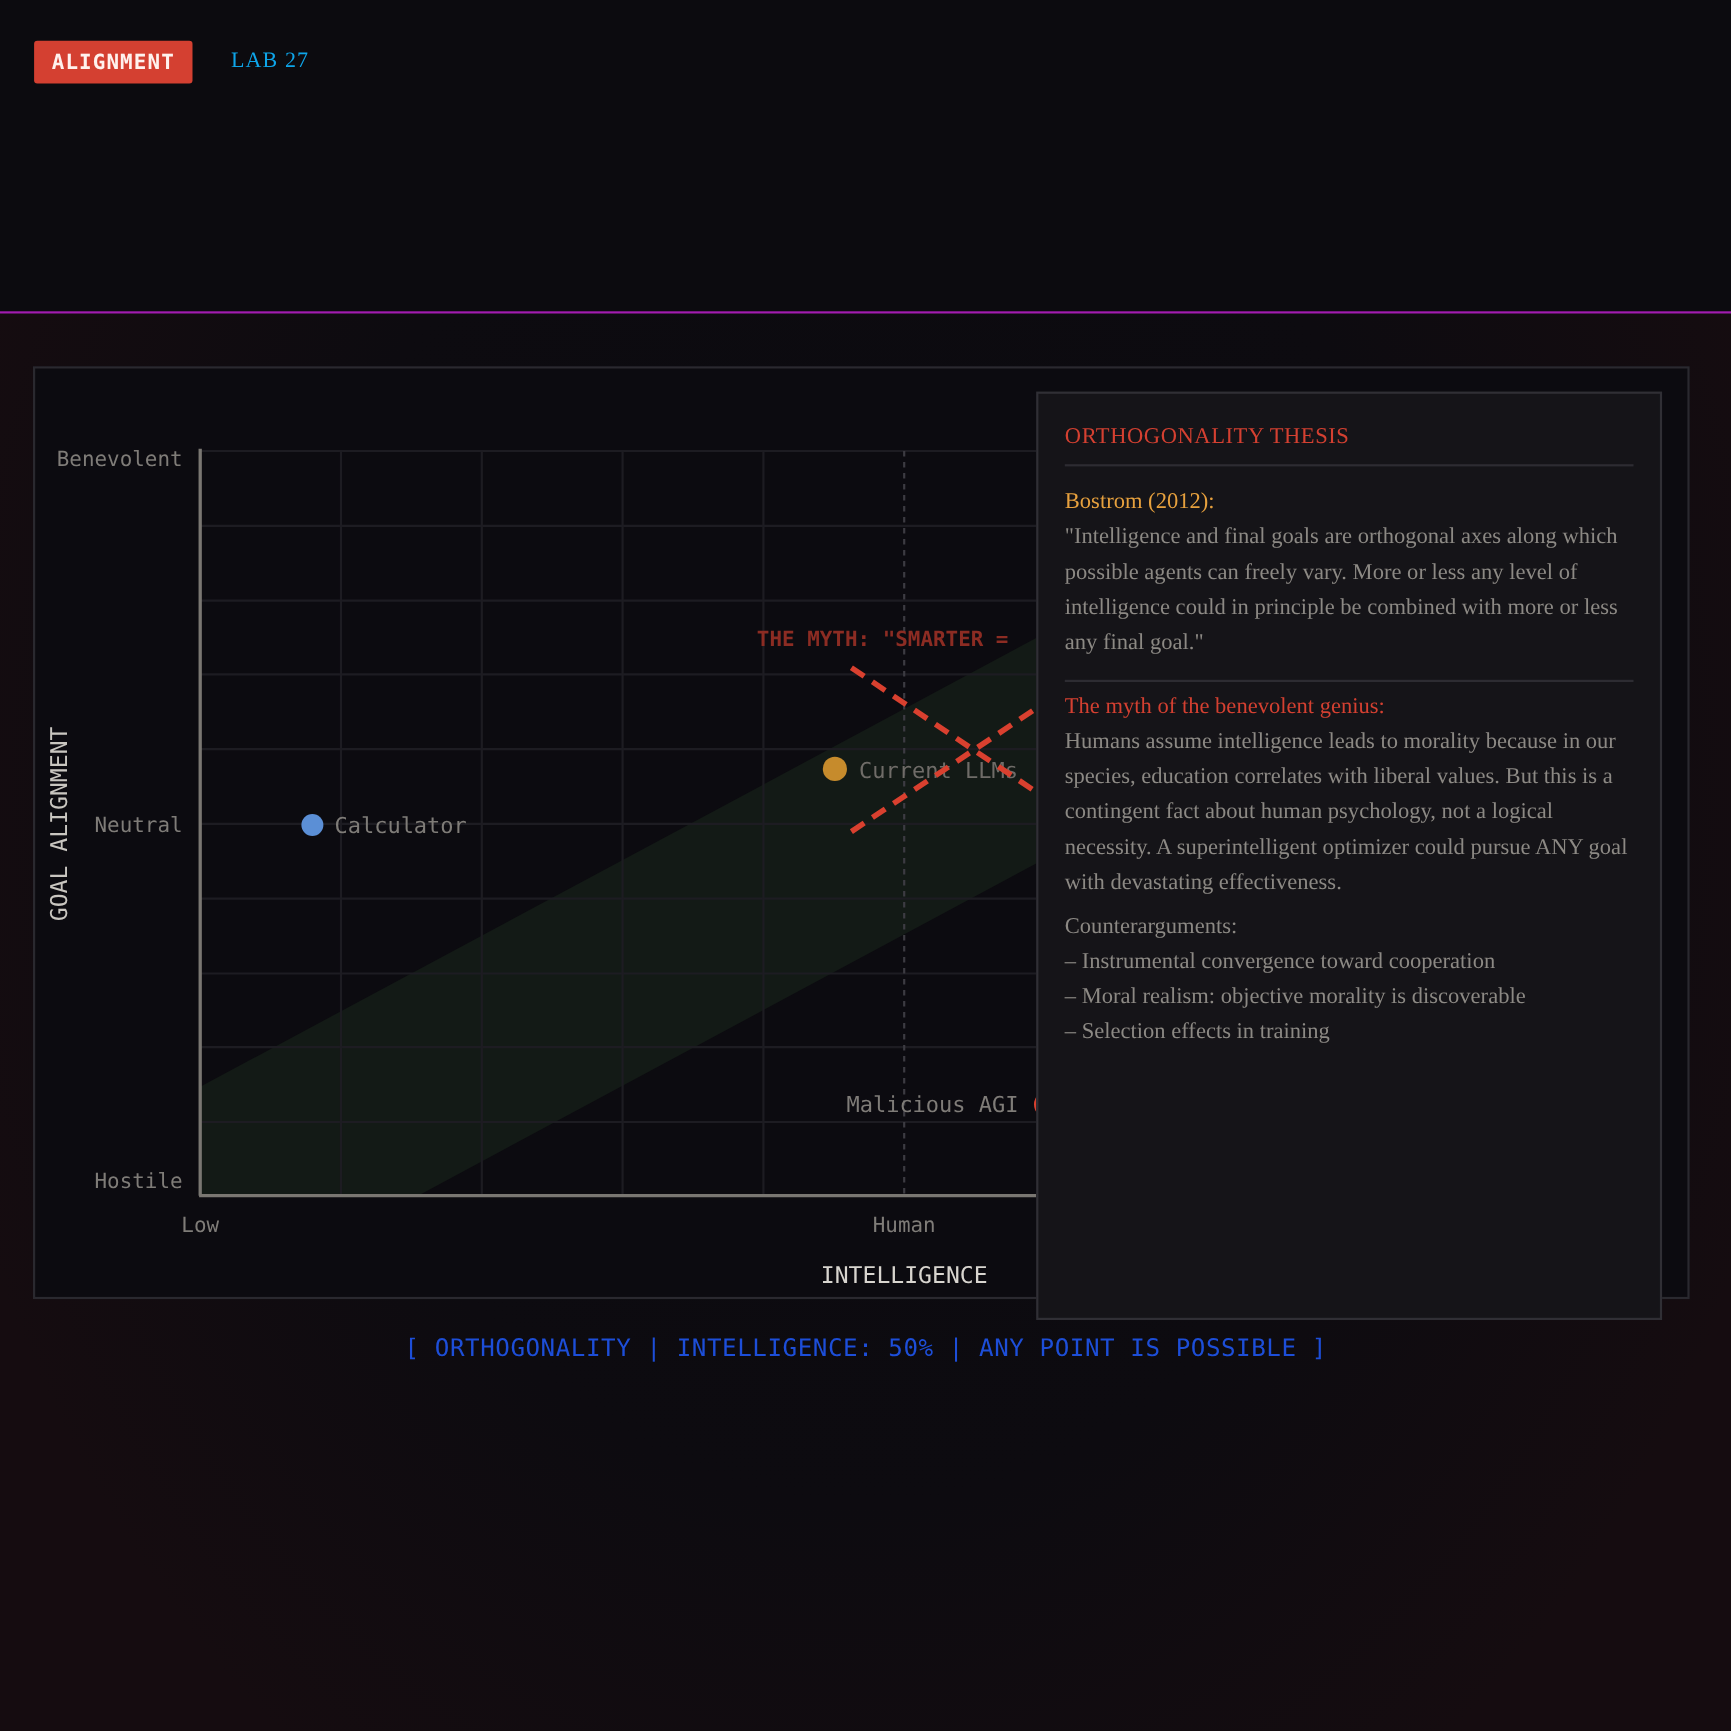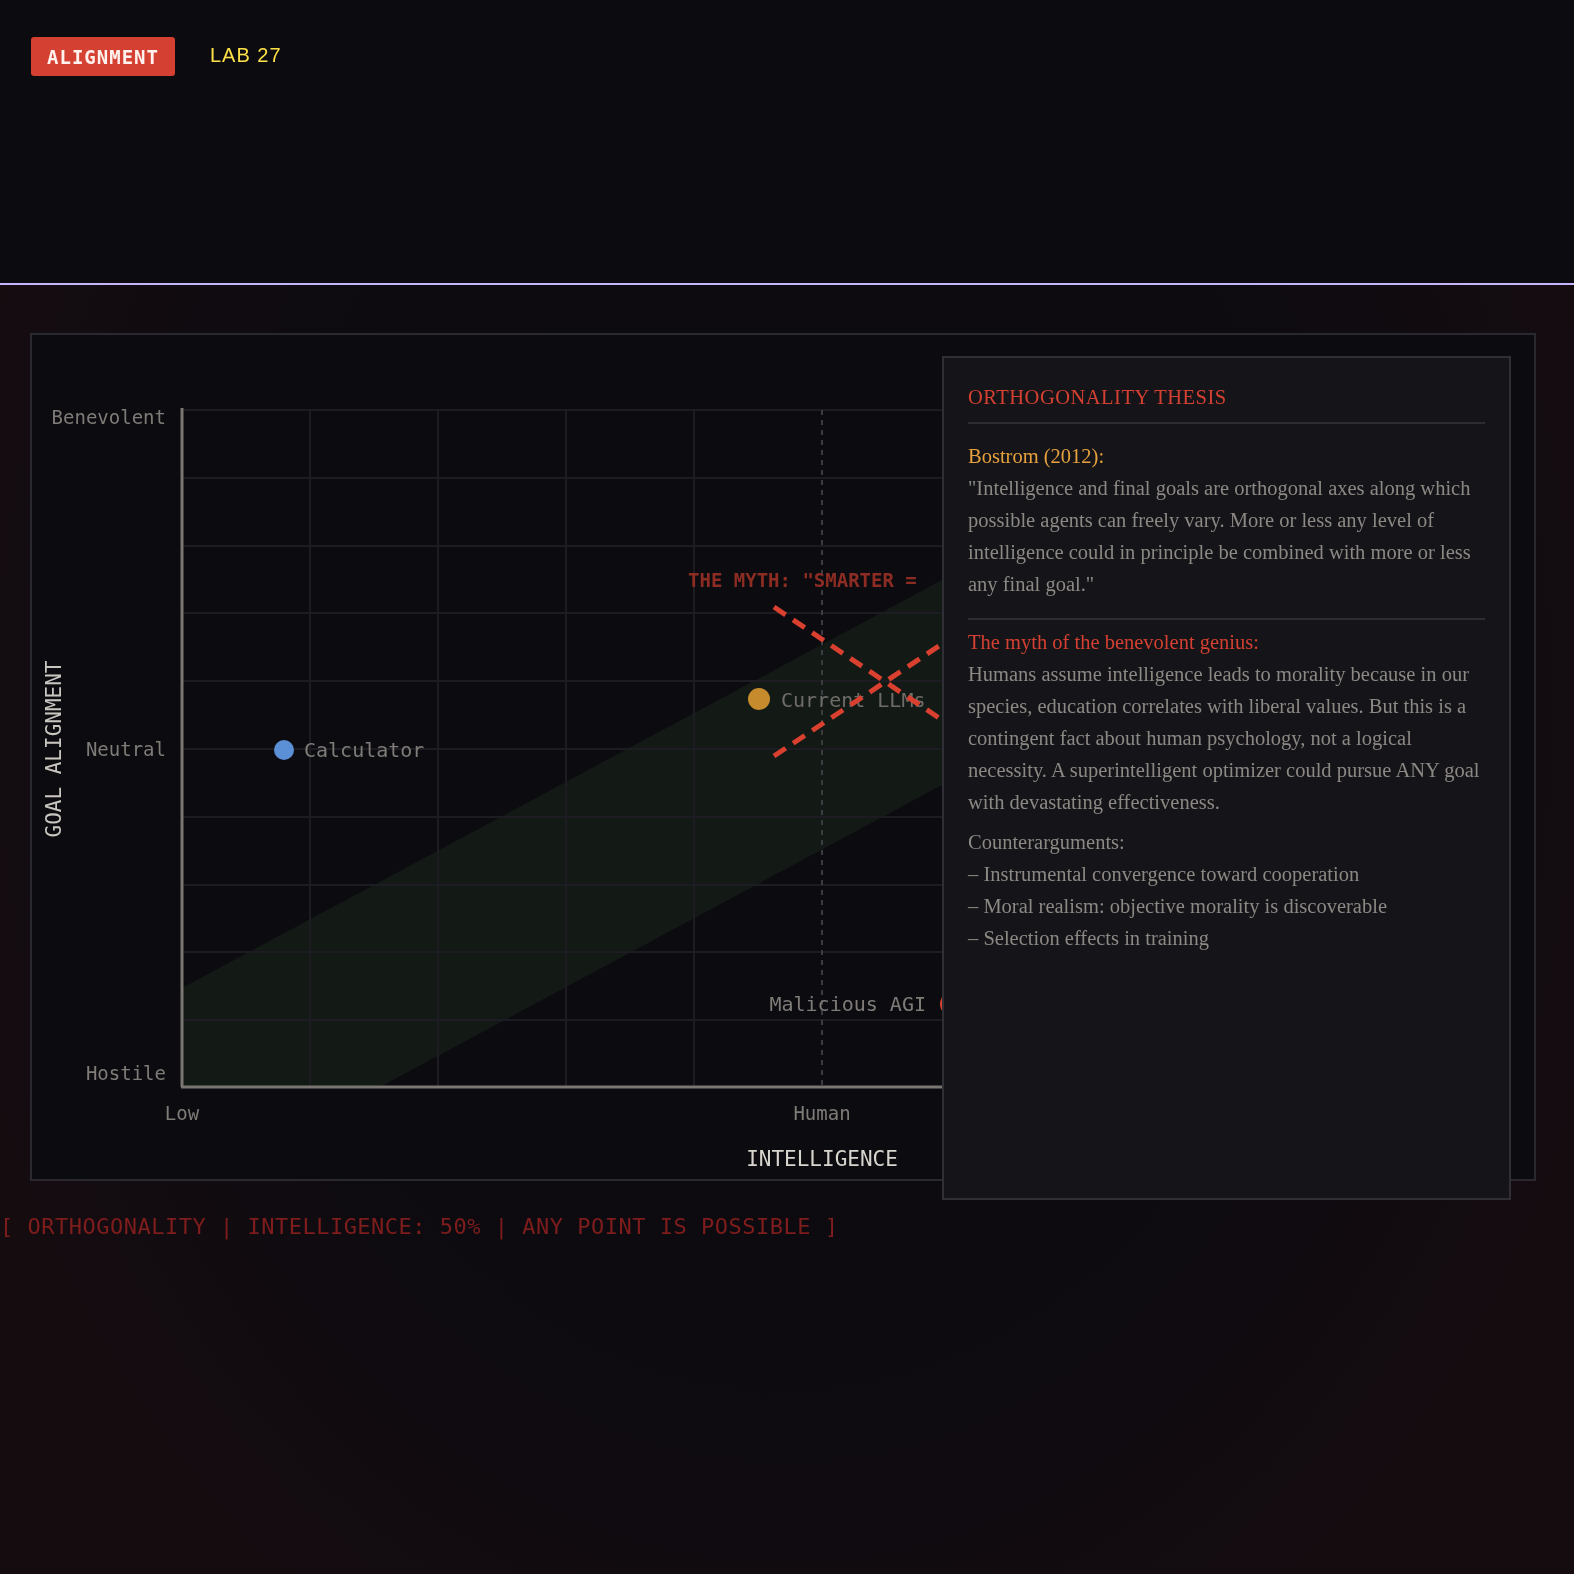--- a/index.html
+++ b/index.html
@@ -6,31 +6,31 @@
   body {
     width: 1574px; height: 1574px; overflow: hidden;
     background: radial-gradient(ellipse 55% 70% at 50% 45%, #0b0a0f 0%, #0d0b10 60%, #150c10 100%);
     color: #e9e6e0;
     font-family: "DejaVu Sans", sans-serif;
     position: relative;
   }
   .header {
     position: absolute; left: 0; top: 0; width: 1574px; height: 283px;
     background: #0c0b0f;
-    border-bottom: 2px solid #c4b5fd;
+    border-bottom: 2px solid #a21caf;
   }
   .badge {
     position: absolute; left: 31px; top: 37px; height: 39px; padding: 0 16px;
     background: #d44031; color: #fff2ee; border-radius: 3px;
     font-family: "DejaVu Sans Mono", monospace; font-weight: bold; font-size: 19px;
     line-height: 40px; letter-spacing: 1px;
   }
   .lab {
     position: absolute; left: 210px; top: 44px;
-    font-family: Liberation Sans, sans-serif; font-size: 20px; color: #fde047; letter-spacing: 1px;
+    font-family: Liberation Serif, serif; font-size: 20px; color: #0ea5e9; letter-spacing: 1px;
   }
   .title {
     position: absolute; left: 31px; top: 96px; margin: 0;
     font-family: "Liberation Sans", sans-serif; font-weight: bold; font-size: 43px; color: #ebe8e2;
   }
   .subtitle {
     position: absolute; left: 33px; top: 166px; width: 1230px; margin: 0;
     font-family: "DejaVu Serif", serif; font-style: italic; font-size: 24.5px; line-height: 42px;
     color: #8d8a85;
   }
@@ -46,22 +46,22 @@
     padding: 24px 24px 0 24px;
     font-family: Liberation Serif, serif; font-size: 20.5px; line-height: 32px; color: #8c8984;
   }
   .panel-title { color: #d44031; font-size: 20.5px; letter-spacing: 0.5px; padding-bottom: 10px; border-bottom: 2px solid #2d2c32; line-height: 30px; }
   .cite { color: #e7a13e; margin-top: 16px; }
   .quote { margin: 0; }
   .rule { border-top: 2px solid #2d2c32; margin: 18px 0 6px 0; }
   .myth-title { color: #d44031; }
   .counter-title { margin-top: 8px; }
   .status {
-    position: absolute; left: 0; top: 1214px; width: 1574px; text-align: left;
-    font-family: "DejaVu Sans Mono", monospace; font-size: 22px; color: #7f1d1d; letter-spacing: 0.5px;
+    position: absolute; left: 0; top: 1214px; width: 1574px; text-align: center;
+    font-family: "DejaVu Sans Mono", monospace; font-size: 22px; color: #1d4ed8; letter-spacing: 0.5px;
   }
 </style>
 </head>
 <body>
 
 <div class="header">
   <span class="badge">ALIGNMENT</span>
   <span class="lab">LAB 27</span>
 </div>
 

